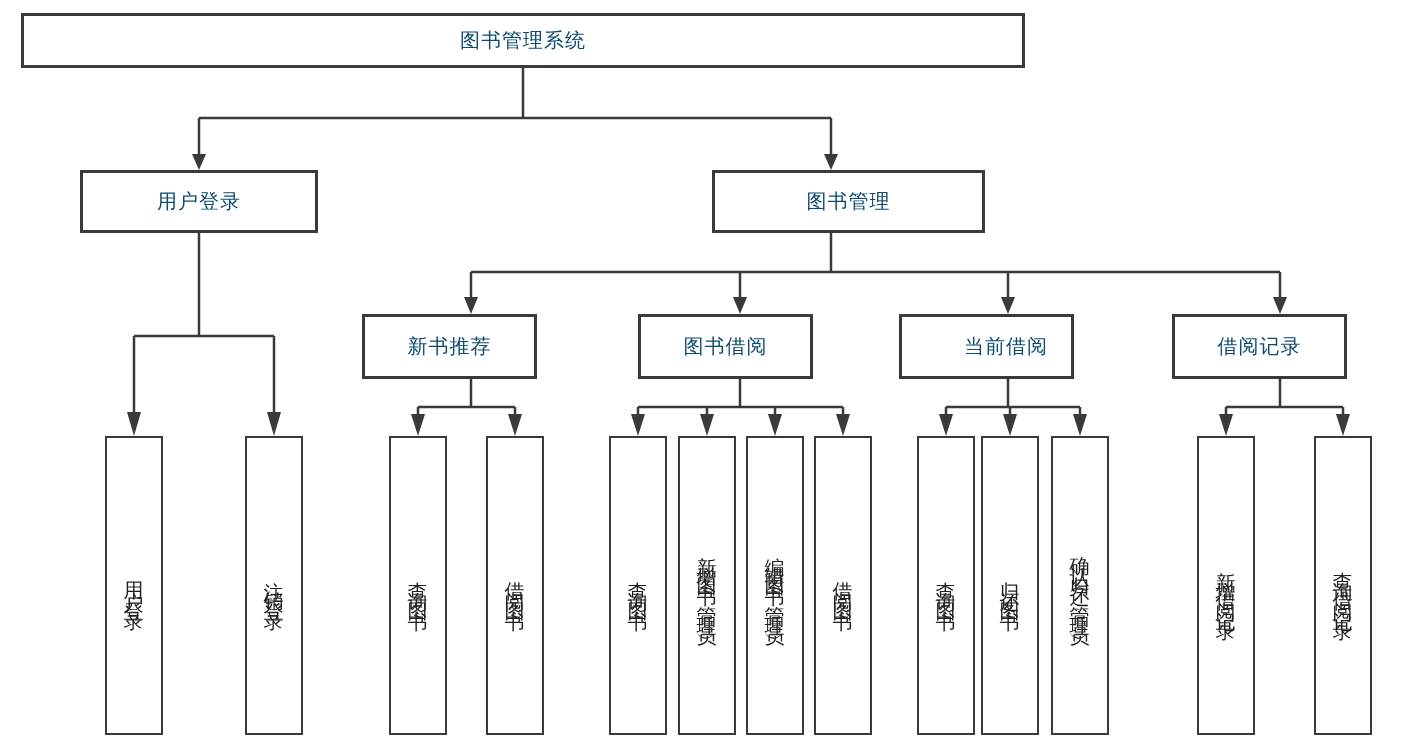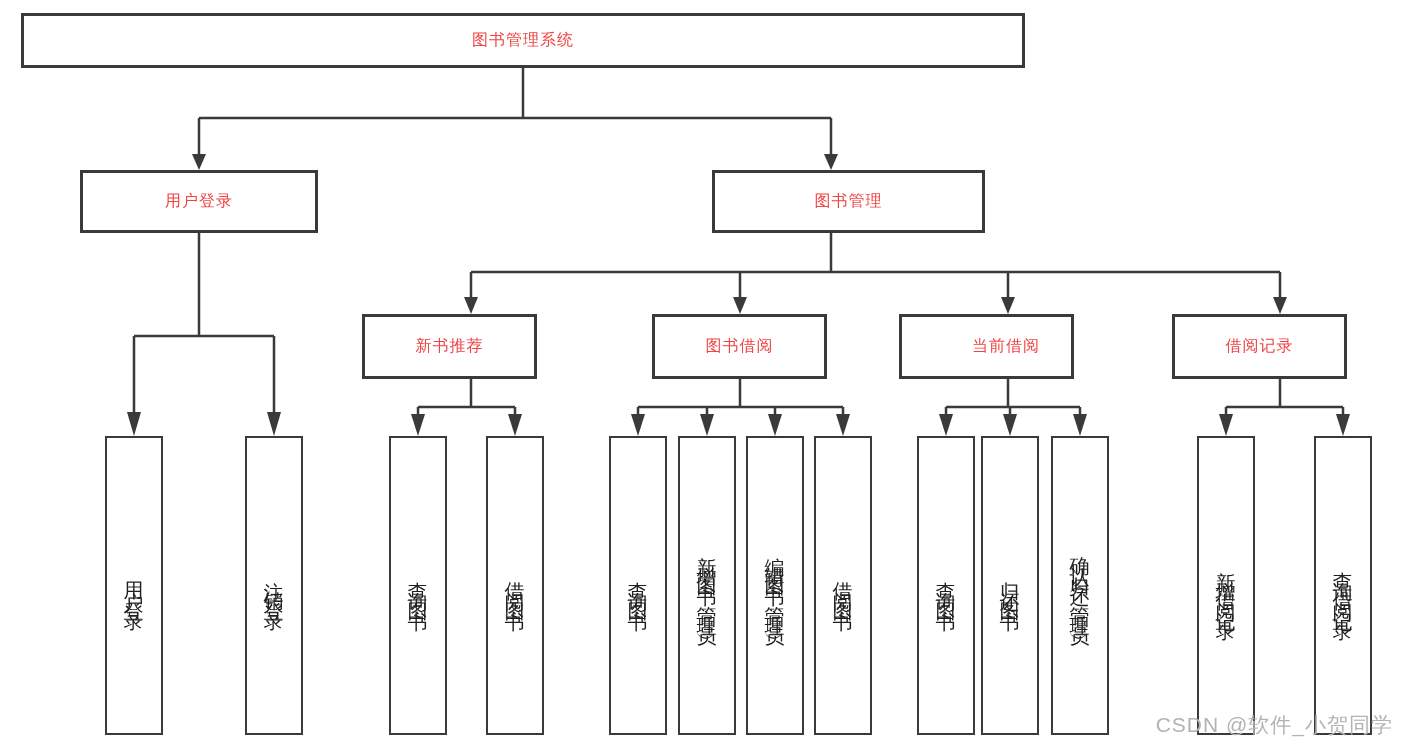--- a/index.html
+++ b/index.html
@@ -7,21 +7,21 @@
     position:relative; width:1405px; height:747px; background:#ffffff;
     font-family:"Liberation Sans","DejaVu Sans",sans-serif; overflow:hidden;
   }
   svg.connectors { position:absolute; left:0; top:0; width:1405px; height:747px; }
   svg.connectors path { stroke:#3a3a3a; stroke-width:2.5; fill:none; }
   svg.connectors polygon { fill:#3a3a3a; stroke:none; }
 
   .hnode {
     position:absolute; box-sizing:border-box; background:#ffffff;
     border:3px solid #3a3a3a; display:flex; align-items:center; justify-content:center;
-    color:#ef4444; font-size:16px; letter-spacing:1px; z-index:2;
+    color:#0c4a6e; font-size:20px; letter-spacing:1px; z-index:2;
   }
   .root   { left:21px;  top:13px;  width:1004px; height:55px; }
   .b-login{ left:80px;  top:170px; width:238px;  height:63px; }
   .b-mgmt { left:712px; top:170px; width:273px;  height:63px; }
   .group  { top:314px;  width:175px; height:65px; }
 
   .leaf {
     position:absolute; box-sizing:border-box; top:436px; width:58px; height:299px;
     background:#ffffff; border:2.5px solid #3a3a3a;
     display:flex; align-items:center; justify-content:center; z-index:2;
@@ -90,21 +90,21 @@
   <div class="hnode b-login">
     <span>用户登录</span>
   </div>
   <div class="hnode b-mgmt">
     <span>图书管理</span>
   </div>
 
   <div class="hnode group" style="left:362px;">
     <span>新书推荐</span>
   </div>
-  <div class="hnode group" style="left:652px;">
+  <div class="hnode group" style="left:638px;">
     <span>图书借阅</span>
   </div>
   <div class="hnode group" style="left:899px;padding-left:39px;">
     <span>当前借阅</span>
   </div>
   <div class="hnode group" style="left:1172px;">
     <span>借阅记录</span>
   </div>
 
   <div class="leaf" style="left:105px;">
@@ -144,15 +144,14 @@
     <span class="vtext">确认归还（管理员）</span>
   </div>
 
   <div class="leaf" style="left:1197px;">
     <span class="vtext">新增借阅记录</span>
   </div>
   <div class="leaf" style="left:1314px;">
     <span class="vtext">查询借阅记录</span>
   </div>
 
-  <div class="watermark">CSDN @软件_小贺同学</div>
 
 </div>
 
 </body></html>

